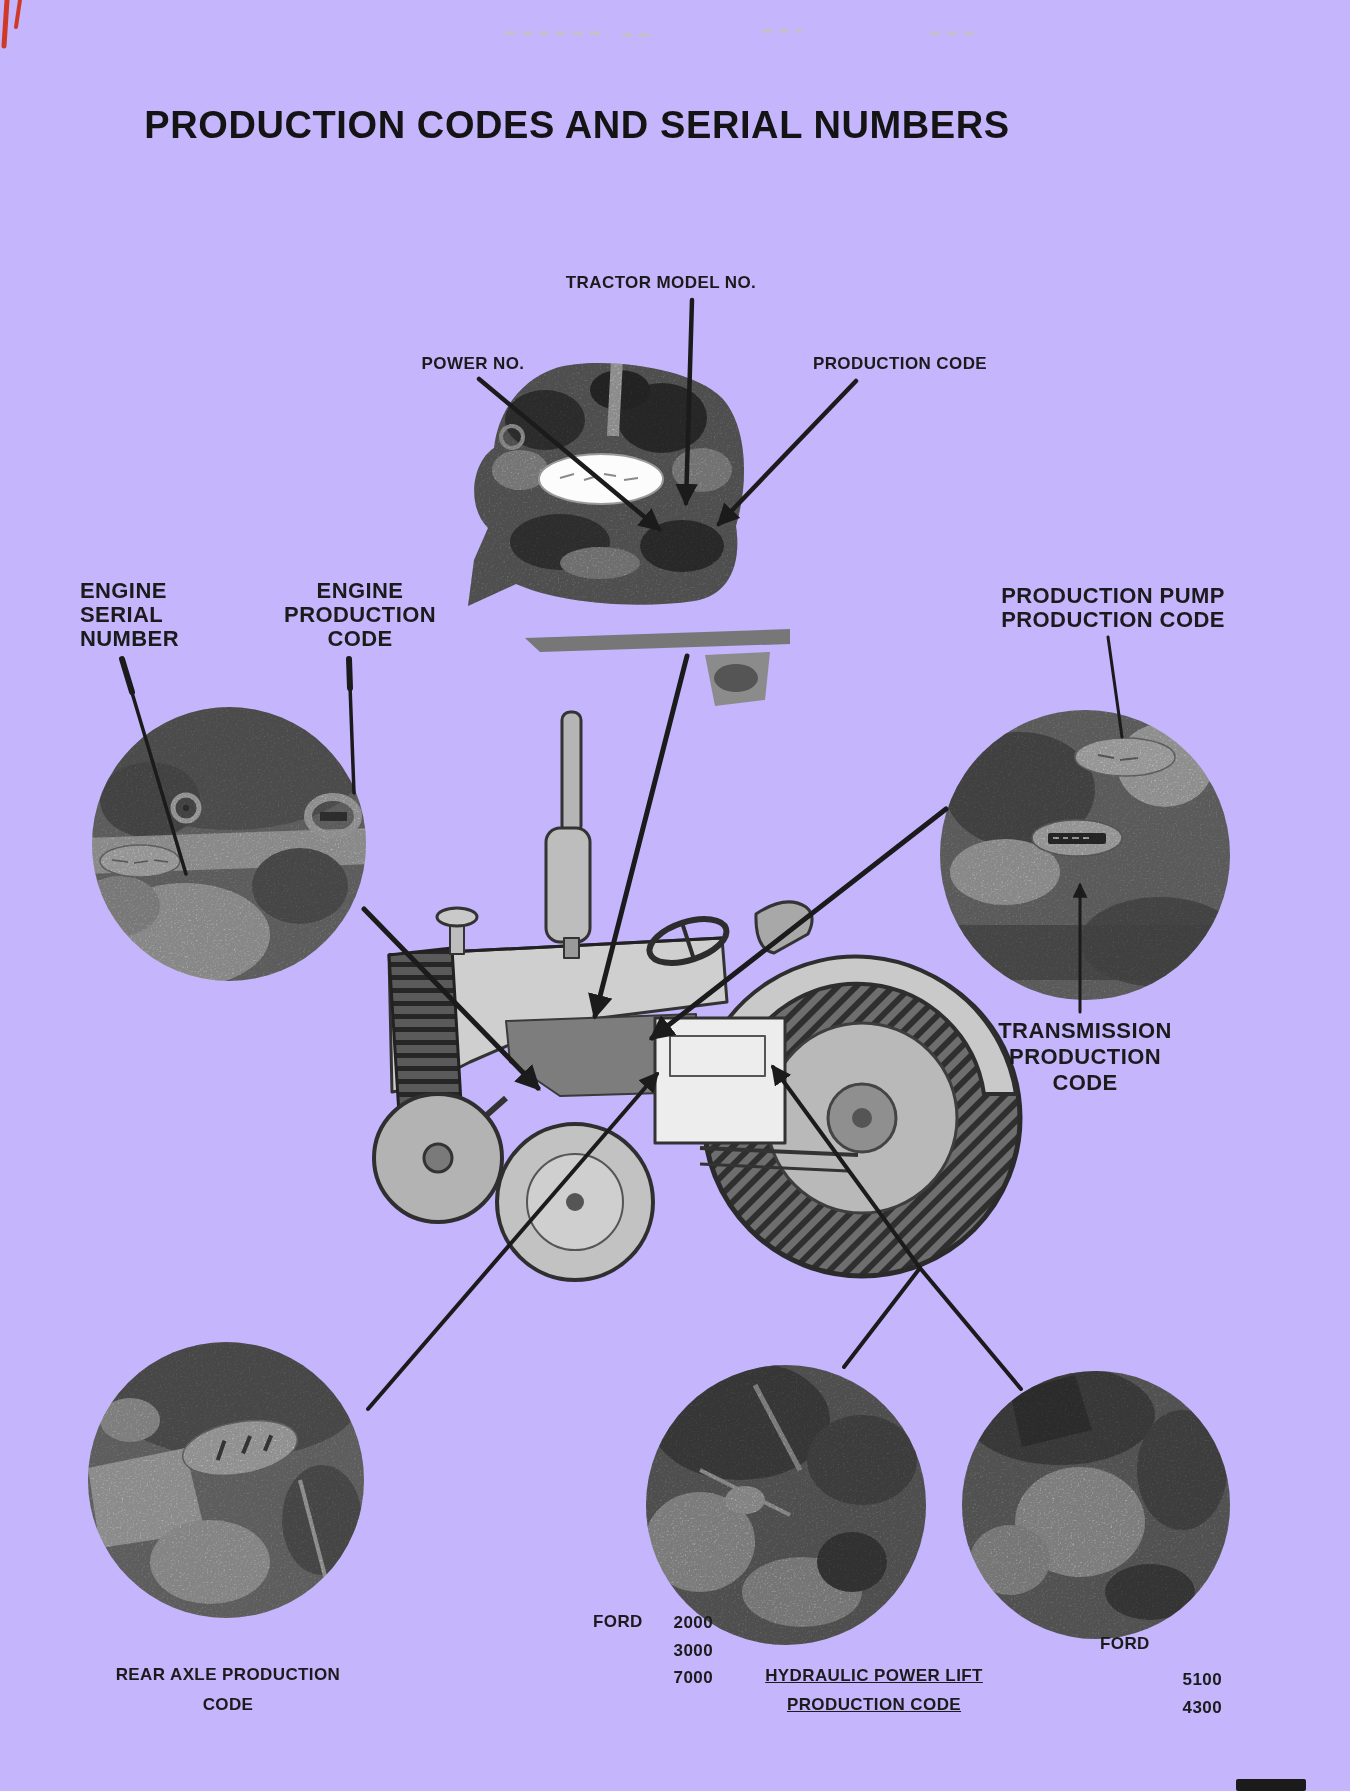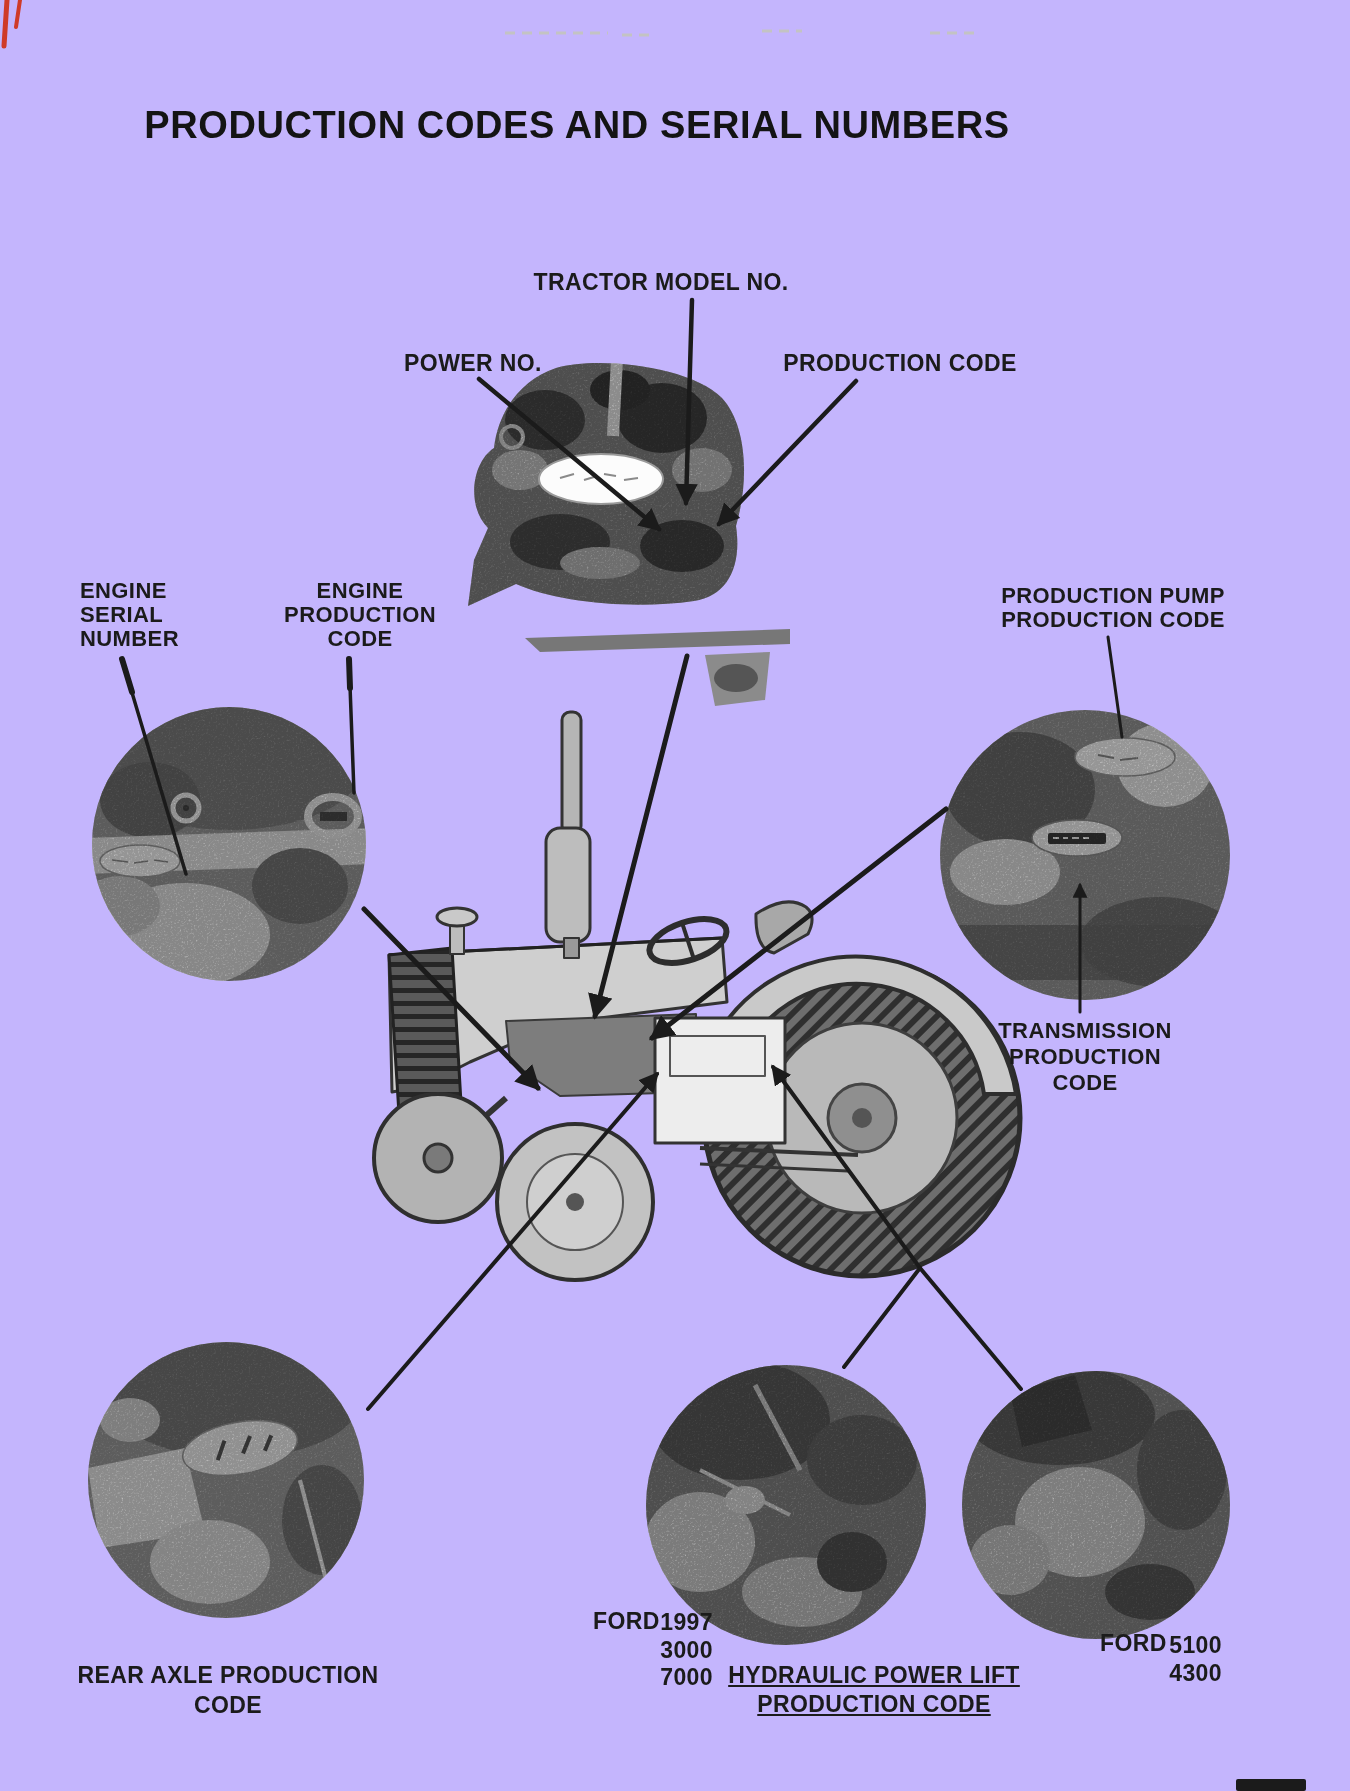--- a/index.html
+++ b/index.html
@@ -4,25 +4,25 @@
 <style>
   html,body{margin:0;padding:0;background:#e8e8e8;}
   .page{position:relative;width:1350px;height:1791px;background:#c4b5fd;overflow:hidden;
         font-family:"Liberation Sans",sans-serif;}
   .art{position:absolute;left:0;top:0;}
   .lbl{position:absolute;font:700 22px/24px "Liberation Sans",sans-serif;color:#1b1b1b;
        white-space:nowrap;letter-spacing:.4px;}
   .center{transform:translateX(-50%);text-align:center;}
   .rightcol{text-align:right;}
   #title{font-size:38px;line-height:42px;letter-spacing:.6px;color:#141414;}
-  .big{font-size:23px;line-height:25px;}
+  .big{font-size:17px;line-height:25px;}
   .lh26{line-height:26px;}
   .lh29{line-height:29px;}
   .lh30{line-height:30px;text-align:center;}
-  .lh28{line-height:28px;}
+  .lh28{line-height:28px;margin-top:35px;}
 </style>
 </head>
 <body>
 
 <div class="page">
 
   <svg class="art" width="1350" height="1791" viewBox="0 0 1350 1791">
     <defs>
       <marker id="ah" markerWidth="5" markerHeight="5" viewBox="0 0 10 10" refX="8.5" refY="5" orient="auto" markerUnits="strokeWidth">
         <path d="M0,0 L10,5 L0,10 Z" fill="#1b1b1b"></path>
@@ -278,21 +278,21 @@
     <div>CODE</div>
   </div>
 
   <div class="lbl big center lh30" style="left:228px;top:1660px;">
     <div>REAR AXLE PRODUCTION</div>
     <div>CODE</div>
   </div>
 
   <div class="lbl big" style="left:593px;top:1609px;">FORD</div>
   <div class="lbl big rightcol" style="left:630px;top:1609px;width:83px;line-height:27.5px;">
-    <div>1997</div>
+    <div>2000</div>
     <div>3000</div>
     <div>7000</div>
   </div>
 
   <div class="lbl big center lh29" style="left:874px;top:1661px;text-decoration:underline;">
     <div>HYDRAULIC POWER LIFT</div>
     <div>PRODUCTION CODE</div>
   </div>
 
   <div class="lbl big" style="left:1100px;top:1631px;">FORD</div>

